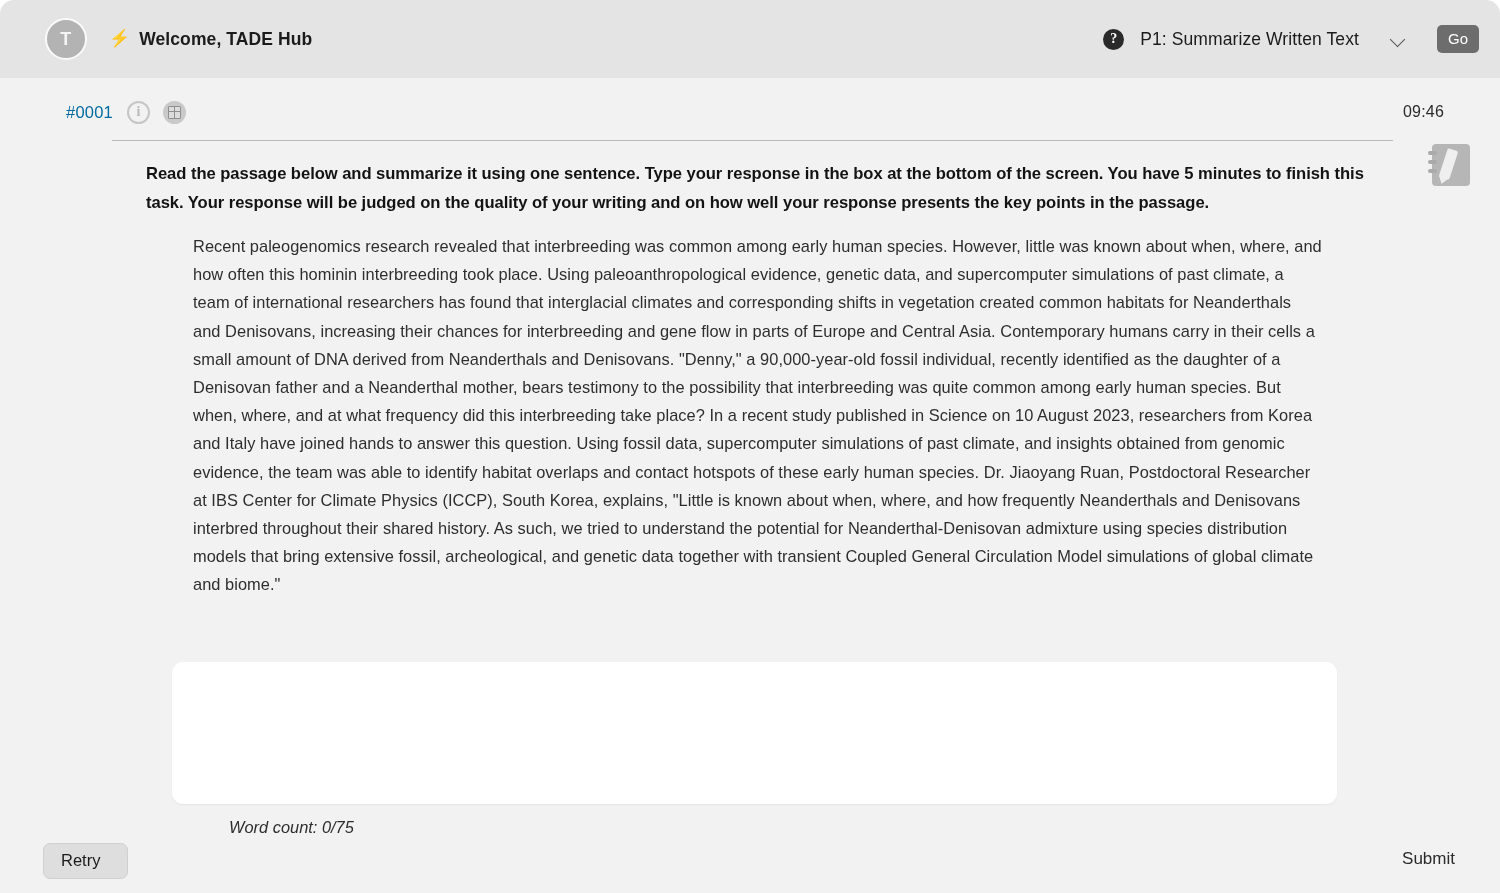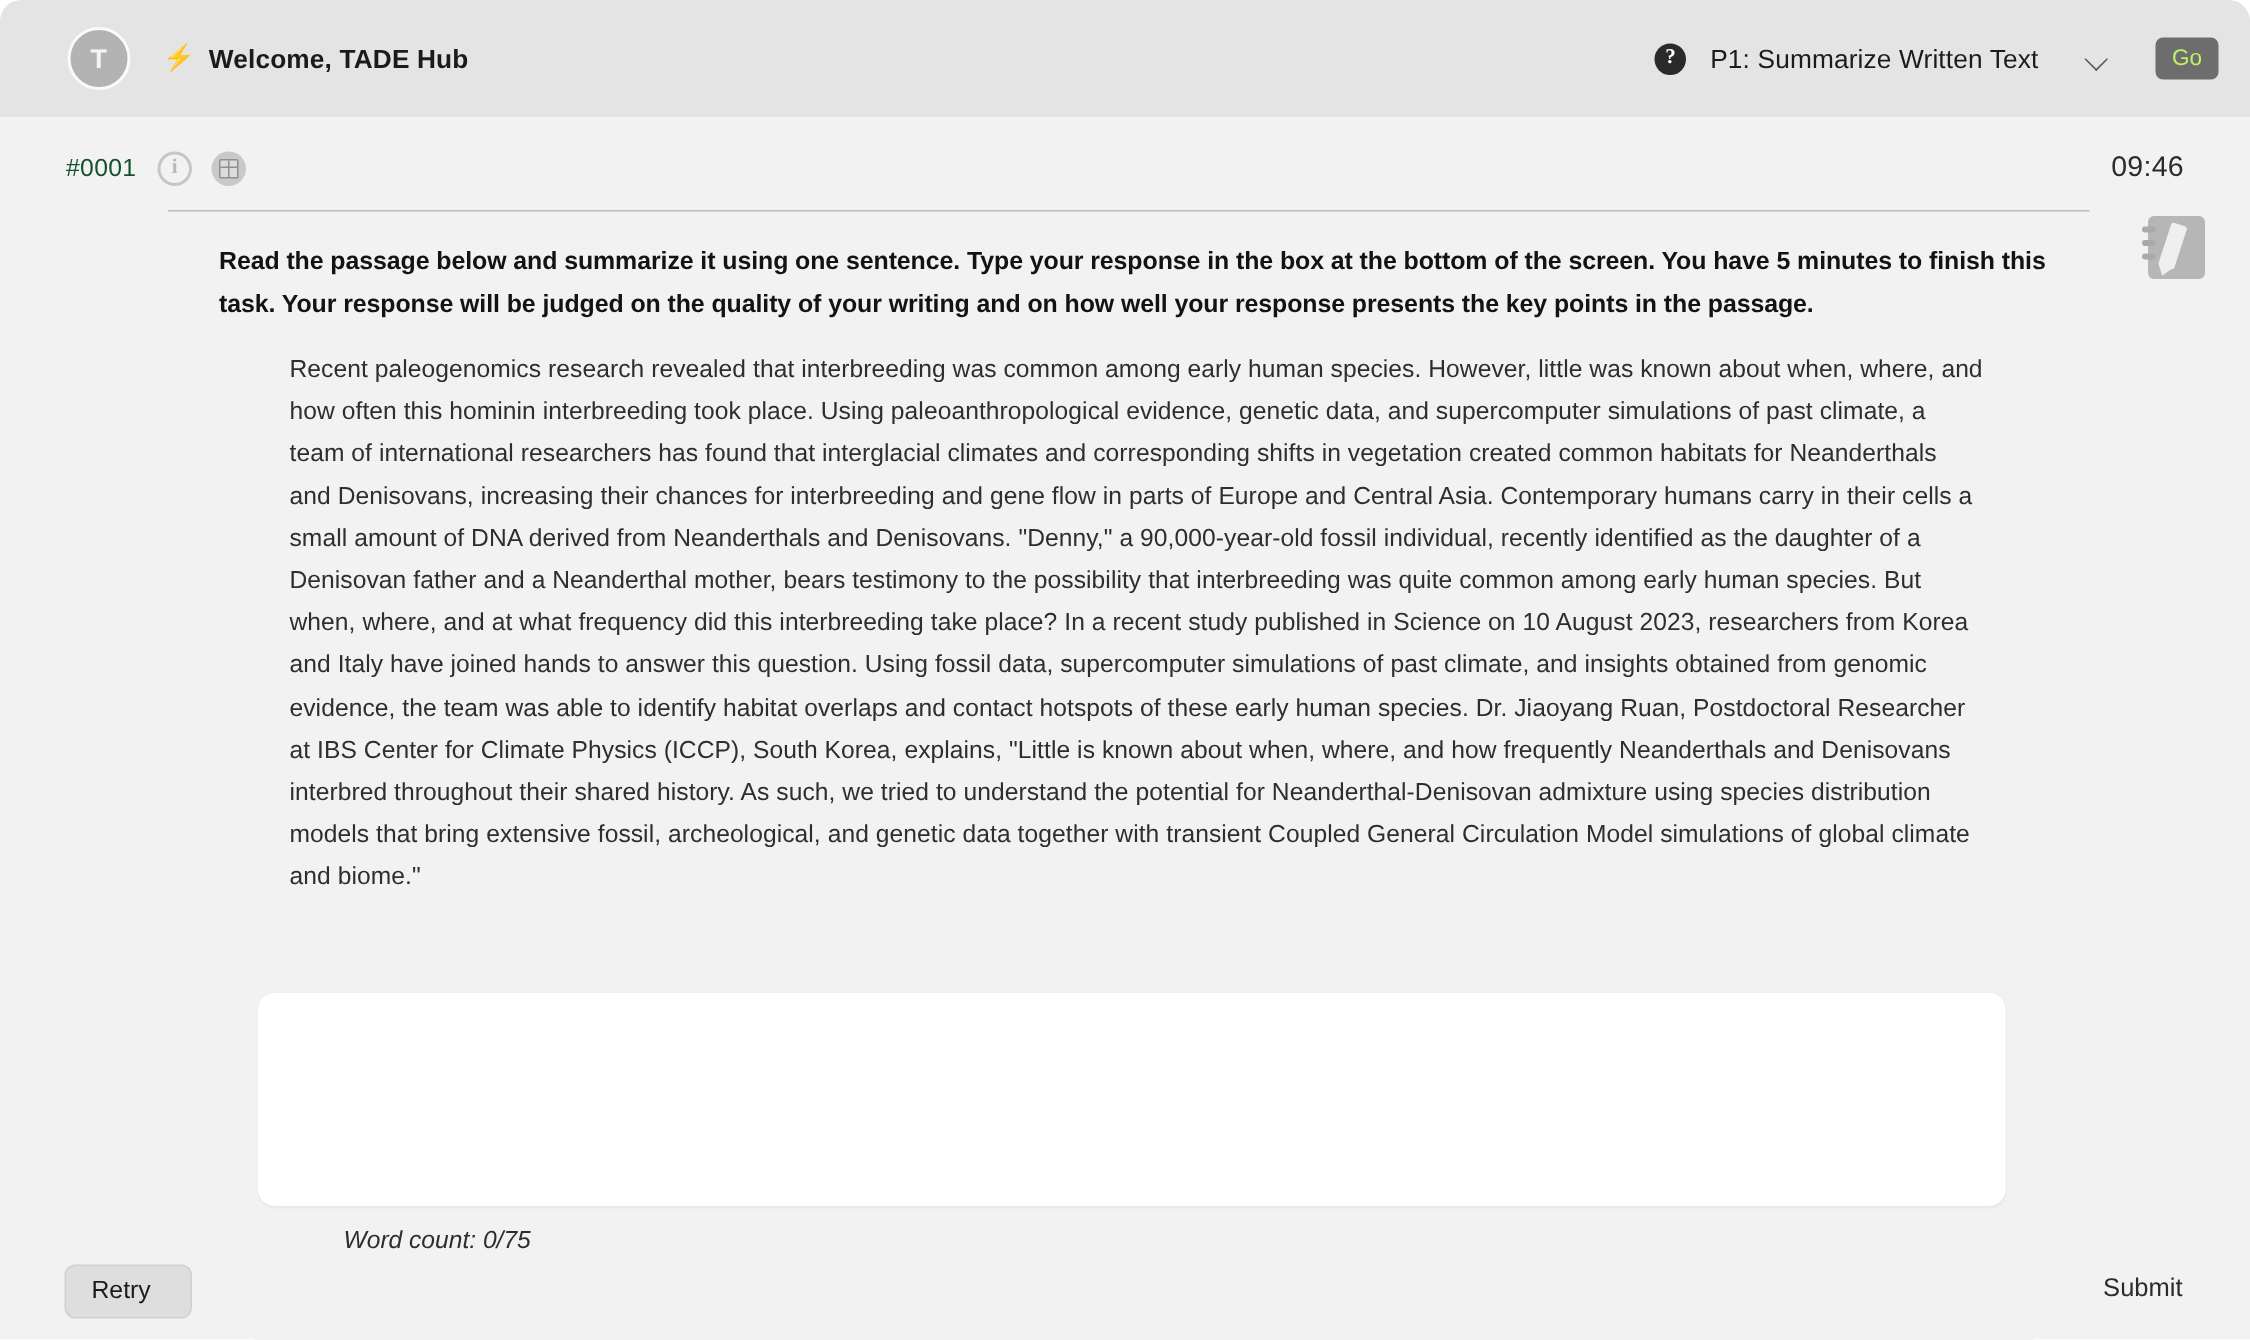--- a/index.html
+++ b/index.html
@@ -61,35 +61,35 @@
     margin-left: 32px; width: 15px; height: 15px; position: relative;
   }
   .chev::before {
     content: ""; position: absolute; left: 1px; top: 2px;
     width: 10px; height: 10px;
     border-right: 1.7px solid #555; border-bottom: 1.7px solid #555;
     transform: rotate(45deg);
   }
   .go-btn {
     margin-left: 31px;
-    background: #6d6d6d; color: #bef264;
+    background: #6d6d6d; color: #ffffff;
     border: none; border-radius: 5px;
     font-size: 15px; font-family: "Liberation Sans", sans-serif;
     padding: 6px 11px 7px 11px;
     cursor: pointer; line-height: 1;
   }
 
   
   .item-row {
     position: absolute; left: 0; top: 92px;
     width: 1500px; height: 40px;
     display: flex; align-items: center;
   }
   .item-id {
-    margin-left: 44px; font-size: 16.5px; color: #14532d;
+    margin-left: 66px; font-size: 16.5px; color: #0369a1;
     letter-spacing: .2px;
   }
   .round-icon {
     width: 23px; height: 23px; border-radius: 50%;
     display: flex; align-items: center; justify-content: center;
     margin-left: 14px;
   }
   .info-icon {
     background: transparent;
     border: 2px solid #c6c6c6;
@@ -108,22 +108,22 @@
   }
   .calc-icon .glyph::before {
     content: ""; position: absolute; left: 0; top: 4px;
     width: 11px; height: 1.3px; background: #8f8f8f;
   }
   .calc-icon .glyph::after {
     content: ""; position: absolute; left: 5px; top: 0;
     width: 1.3px; height: 11px; background: #8f8f8f;
   }
   .timer {
-    margin-left: auto; margin-right: 44px;
-    font-size: 19px; color: #2b2b2b; letter-spacing: .2px;
+    margin-left: auto; margin-right: 56px;
+    font-size: 16px; color: #2b2b2b; letter-spacing: .2px;
   }
 
   
   .divider {
     position: absolute; left: 112px; top: 140px;
     width: 1281px; height: 1px; background: #b9b9b9;
   }
 
   
   .notepad {

